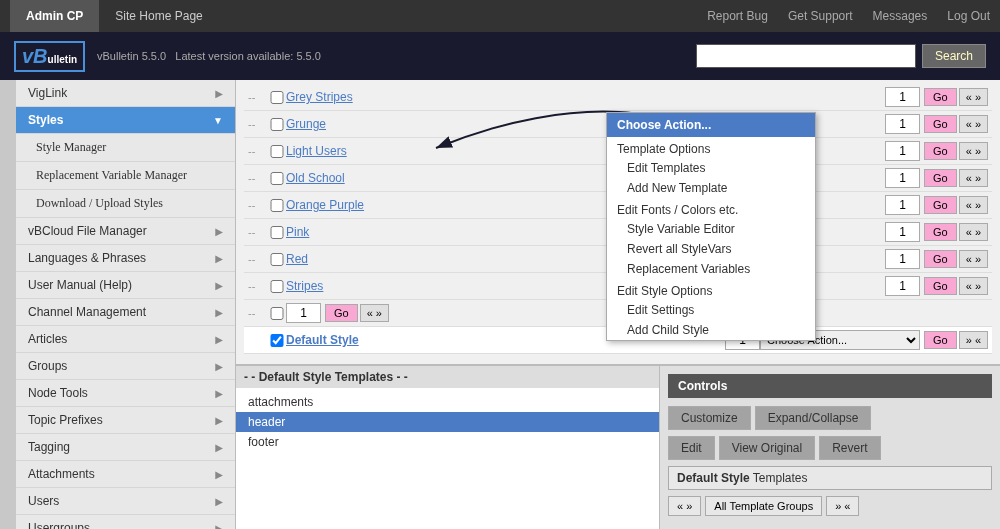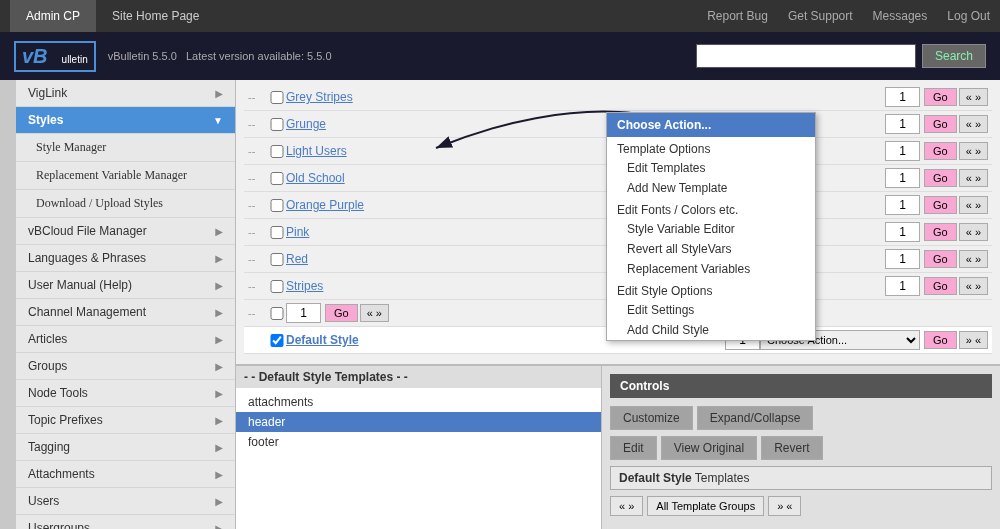--- a/index.html
+++ b/index.html
@@ -2,33 +2,33 @@
 <html><head>
   <meta charset="utf-8">
   <style>
     * { box-sizing: border-box; margin: 0; padding: 0; }
     body { font-family: Arial, sans-serif; font-size: 12px; background: #c8c8c8; overflow: hidden; width: 1000px; height: 529px; }
 
     
     .top-nav { background: #333; display: flex; align-items: center; justify-content: space-between; height: 32px; padding: 0 10px; }
     .top-nav-left { display: flex; align-items: center; }
     .top-nav-tab { padding: 0 16px; height: 32px; line-height: 32px; color: #ccc; font-size: 12px; cursor: pointer; }
-    .top-nav-tab.active { background: #555; color: #fff; }
+    .top-nav-tab.active { background: #555; color: #fff; font-weight: bold; }
     .top-nav-right { display: flex; gap: 20px; }
     .top-nav-right a { color: #aaa; font-size: 12px; text-decoration: none; cursor: pointer; }
 
     
     .header-bar { background: #1a1a2e; display: flex; align-items: center; padding: 8px 14px; height: 48px; justify-content: space-between; }
     .logo-area { display: flex; align-items: center; gap: 12px; }
     .logo { color: #4a90d9; font-size: 20px; font-weight: bold; font-style: italic; border: 2px solid #4a90d9; padding: 2px 6px; }
-    .logo span { color: #fff; font-size: 10px; font-style: normal; font-weight: normal; margin-left: 14px; }
+    .logo span { color: #fff; font-size: 10px; font-style: normal; font-weight: bold; margin-left: 0; }
     .version-info { color: #aaa; font-size: 11px; }
     .search-area { display: flex; align-items: center; gap: 6px; }
     .search-area input { padding: 4px 8px; font-size: 12px; width: 220px; border: 1px solid #555; background: #fff; }
-    .search-btn { padding: 4px 12px; background: #666; color: #86efac; border: 1px solid #888; font-size: 12px; cursor: pointer; }
+    .search-btn { padding: 4px 12px; background: #666; color: #fef9c3; border: 1px solid #888; font-size: 12px; cursor: pointer; }
 
     
     .main-layout { display: flex; height: calc(529px - 80px); padding-left: 16px; }
 
     
     .sidebar { width: 220px; background: #e8e8e8; border-right: 1px solid #bbb; overflow-y: auto; flex-shrink: 0; }
     .sidebar-item { padding: 6px 12px; display: flex; align-items: center; justify-content: space-between; cursor: pointer; border-bottom: 1px solid #d5d5d5; color: #333; font-size: 12px; }
     .sidebar-item.active { background: #4a90d9; color: #fff; font-weight: bold; }
     .sidebar-item .arrow { font-size: 10px; color: #888; }
     .sidebar-item.active .arrow { color: #fff; }
@@ -58,21 +58,21 @@
 
     
     .bottom-area { display: flex; height: 165px; border-top: 2px solid #bbb; background: #e8e8e8; }
     .templates-panel { flex: 1; background: #fff; border-right: 1px solid #bbb; overflow-y: auto; }
     .templates-panel .panel-title { background: #ddd; padding: 4px 8px; font-size: 12px; color: #333; font-weight: bold; }
     .templates-list { padding: 4px 0; }
     .template-item { padding: 3px 12px; font-size: 12px; color: #333; cursor: pointer; }
     .template-item.selected { background: #4a7bc4; color: #fff; }
 
     
-    .controls-panel { width: 398px; background: #e0e0e0; padding: 8px; }
+    .controls-panel { width: 340px; background: #e0e0e0; padding: 8px; }
     .controls-title { background: #555; color: #fff; padding: 5px 10px; font-size: 12px; font-weight: bold; margin-bottom: 8px; }
     .controls-buttons { display: flex; flex-wrap: wrap; gap: 4px; margin-bottom: 6px; }
     .ctrl-btn { padding: 4px 12px; background: #a3a3a3; border: 1px solid #aaa; font-size: 12px; cursor: pointer; color: #333; }
     .style-label-bar { background: #e8e8e8; border: 1px solid #aaa; padding: 4px 8px; font-size: 12px; color: #333; margin-bottom: 6px; }
     .ctrl-row2 { display: flex; gap: 4px; }
     .ctrl-small { padding: 3px 8px; background: #e8e8e8; border: 1px solid #aaa; font-size: 11px; cursor: pointer; }
 
     
     .arrow-svg { position: absolute; top: 0; left: 0; pointer-events: none; }
 

